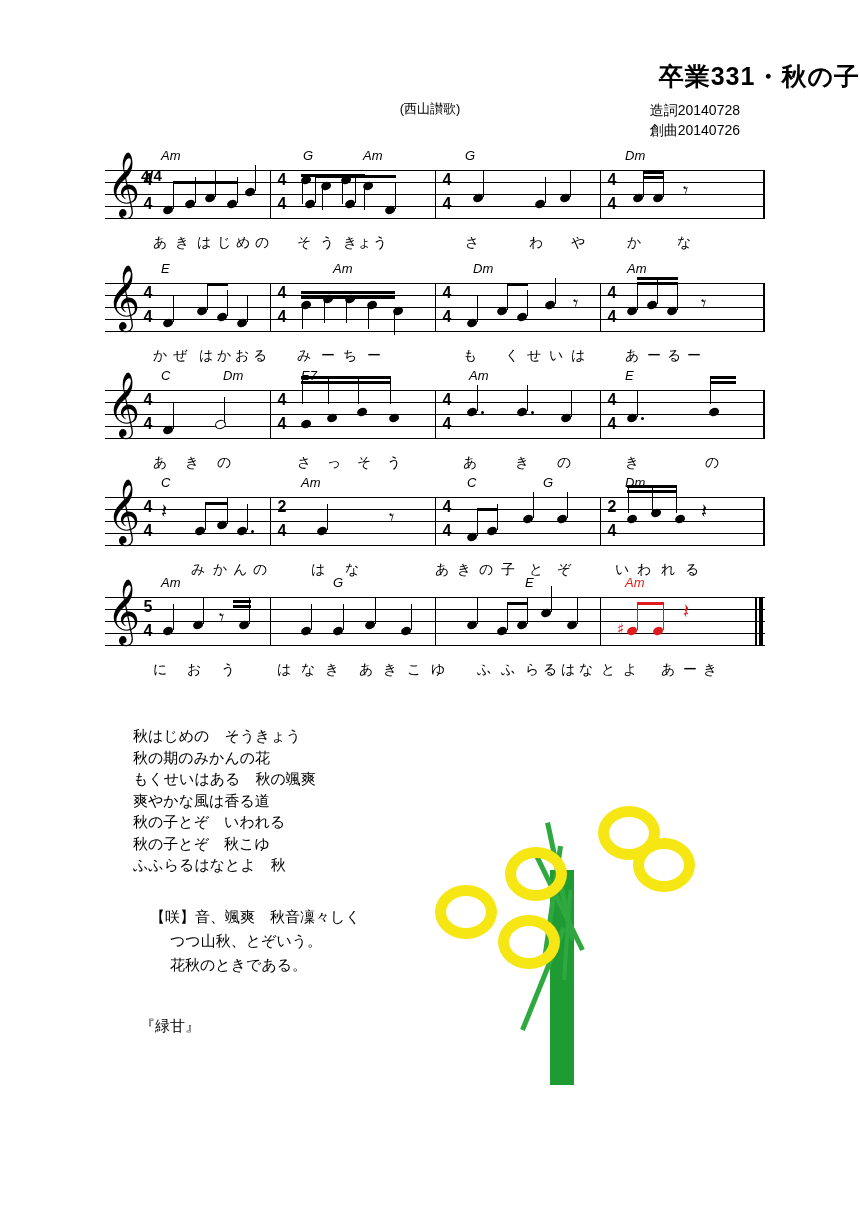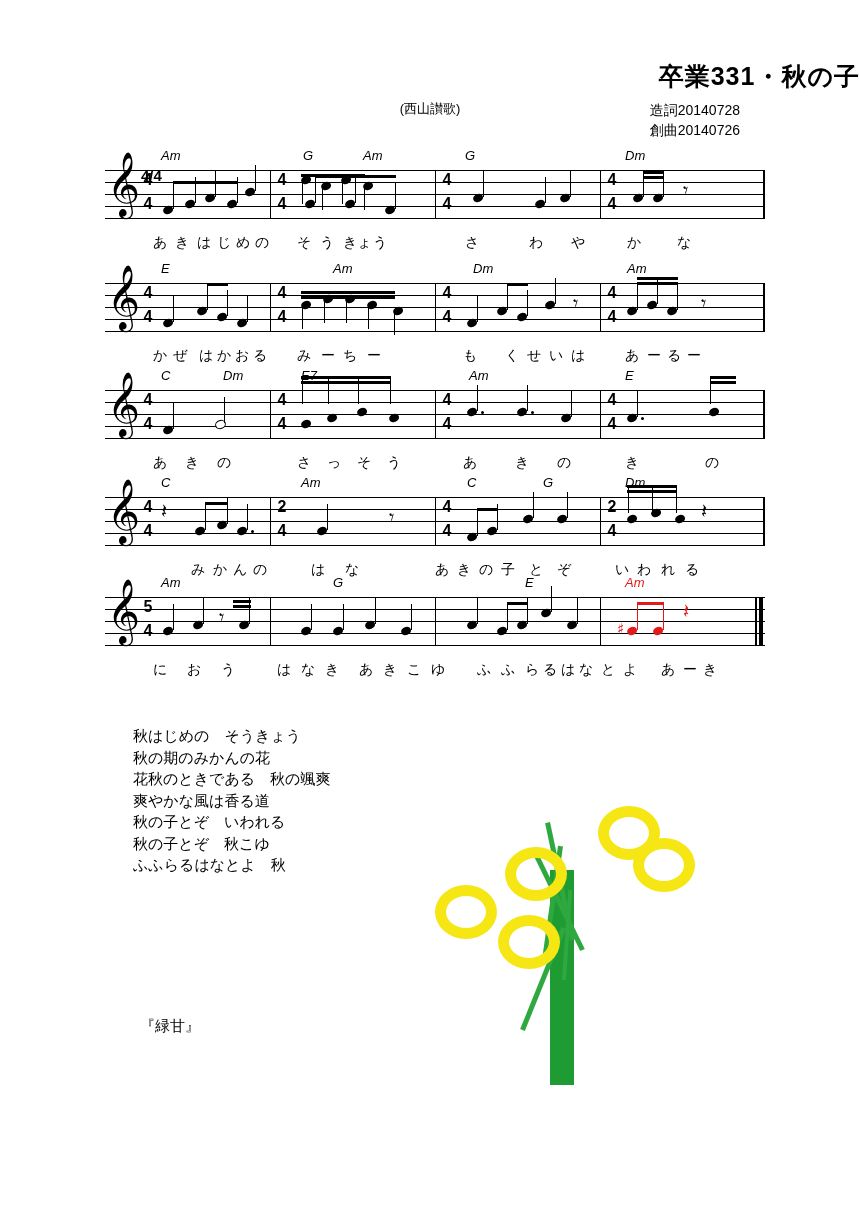--- a/index.html
+++ b/index.html
@@ -548,27 +548,32 @@
     <div class="lyric" style="left:598px;top:64px;">き</div>
   </div>
   <div style="position:absolute;left:138px;top:595px;width:20px;text-align:center;font-size:16px;font-weight:bold;line-height:24px;">
       <div>5</div>
       <div>4</div>
     </div>
 
   <div class="lyricsblock">
     <div>秋はじめの　そうきょう</div>
     <div>秋の期のみかんの花</div>
-    <div>花秋のときである　秋の颯爽</div>
+    <div>もくせいはある　秋の颯爽</div>
     <div>爽やかな風は香る道</div>
     <div>秋の子とぞ　いわれる</div>
     <div>秋の子とぞ　秋こゆ</div>
     <div>ふふらるはなとよ　秋</div>
   </div>
 
+  <div class="notesblock">
+    <div>【咲】音、颯爽　秋音凜々しく</div>
+    <div style="padding-left:20px;">つつ山秋、とぞいう。</div>
+    <div style="padding-left:20px;">花秋のときである。</div>
+  </div>
 
   <div class="signature">
     <div>『緑甘』</div>
   </div>
 
   <div class="flower">
     <div class="stalk"></div>
     <div class="leafline" style="left:100px;top:130px;width:5px;height:110px;transform:rotate(22deg);"></div>
     <div class="leafline" style="left:122px;top:55px;width:5px;height:115px;transform:rotate(8deg);"></div>
     <div class="leafline" style="left:150px;top:30px;width:5px;height:120px;transform:rotate(-12deg);"></div>

